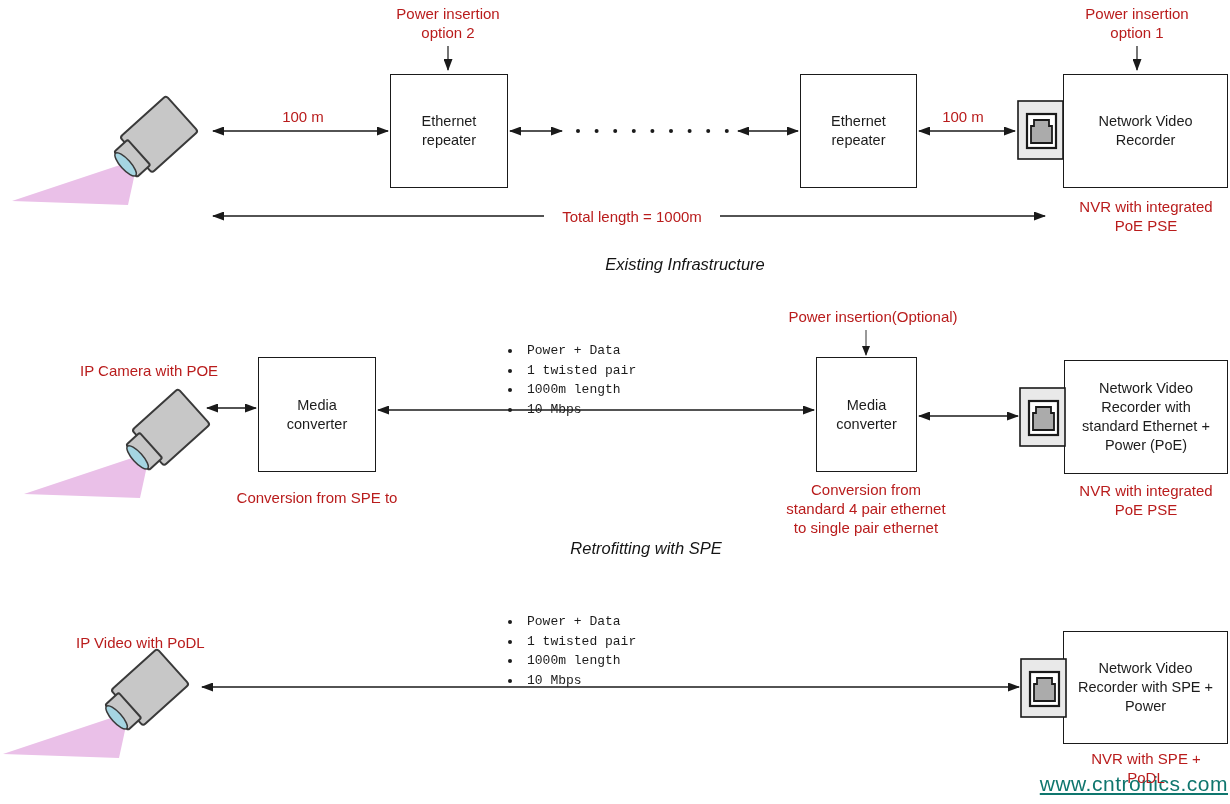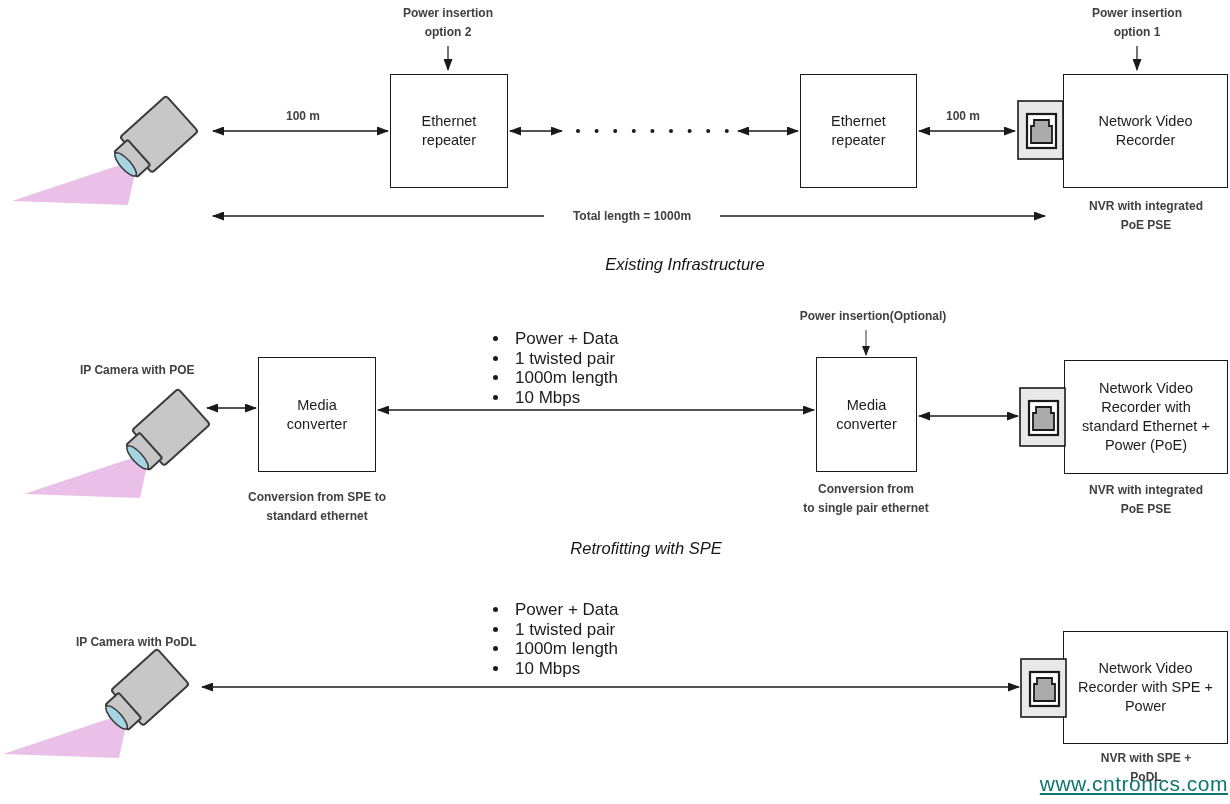--- a/index.html
+++ b/index.html
@@ -2,27 +2,27 @@
 <html><head>
 <meta charset="utf-8">
 <style>
   html,body{margin:0;padding:0;background:#fff;}
   body{font-family:"Liberation Sans", sans-serif; color:#1c1c1c;}
   .canvas{position:relative;width:1230px;height:804px;background:#ffffff;overflow:hidden;}
   .overlay{position:absolute;left:0;top:0;z-index:2;pointer-events:none;}
   .box{position:absolute;box-sizing:border-box;background:#ffffff;border:1.6px solid #1a1a1a;
        display:flex;flex-direction:column;align-items:center;justify-content:center;
        font-size:14.5px;line-height:19px;text-align:right;z-index:1;}
-  .txt{position:absolute;font-size:12px;line-height:19px;color:#404040;z-index:3;font-weight:bold;}
+  .txt{position:absolute;font-size:15px;line-height:19px;color:#b91c1c;z-index:3;}
   .center{transform:translateX(-50%);text-align:center;}
   .nowrap{white-space:nowrap;}
   .ln{display:block;}
   .title{position:absolute;z-index:3;transform:translateX(-50%);font-style:italic;
          font-size:16.5px;white-space:nowrap;color:#141414;}
-  .bullets{position:absolute;z-index:3;margin:0;padding-left:24px;font-size:17px;line-height:19.5px;list-style:disc;}
+  .bullets{position:absolute;z-index:3;margin:12px;padding-left:24px;font-size:13px;line-height:19.5px;list-style:disc;font-family:Liberation Mono, monospace;}
   .bullets li{padding-left:5px;}
   .watermark{position:absolute;z-index:2;font-size:21px;letter-spacing:0.5px;color:#0f766e;white-space:nowrap;text-decoration:underline;}
 </style>
 </head>
 <body>
 
 <div class="canvas">
 
   <svg class="overlay" width="1230" height="804" viewBox="0 0 1230 804">
     <defs>
@@ -117,55 +117,55 @@
   <div class="title" style="left:685px;top:255px">Existing Infrastructure</div>
 
   <div class="txt nowrap" style="left:80px;top:361px">IP Camera with POE</div>
 
   <div class="box" style="left:258px;top:357px;width:118px;height:115px">
     <span class="ln">Media</span>
     <span class="ln">converter</span>
   </div>
   <div class="txt center" style="left:317px;top:488px;width:220px">
     <span class="ln">Conversion from SPE to</span>
-    <span class="ln">standard ethernet</span>
   </div>
 
   <ul class="bullets" style="left:486px;top:329px">
     <li>Power + Data</li>
     <li>1 twisted pair</li>
     <li>1000m length</li>
     <li>10 Mbps</li>
   </ul>
 
   <div class="txt center nowrap" style="left:873px;top:307px">Power insertion(Optional)</div>
 
   <div class="box" style="left:816px;top:357px;width:101px;height:115px">
     <span class="ln">Media</span>
     <span class="ln">converter</span>
   </div>
   <div class="txt center" style="left:866px;top:480px;width:230px">
     <span class="ln">Conversion from</span>
+    <span class="ln">standard 4 pair ethernet</span>
     <span class="ln">to single pair ethernet</span>
   </div>
 
   <div class="box" style="left:1064px;top:360px;width:164px;height:114px">
     <span class="ln">Network Video</span>
     <span class="ln">Recorder with</span>
     <span class="ln">standard Ethernet +</span>
     <span class="ln">Power (PoE)</span>
   </div>
   <div class="txt center" style="left:1146px;top:481px;width:180px">
     <span class="ln">NVR with integrated</span>
     <span class="ln">PoE PSE</span>
   </div>
 
   <div class="title" style="left:646px;top:539px">Retrofitting with SPE</div>
 
-  <div class="txt nowrap" style="left:76px;top:633px">IP Camera with PoDL</div>
+  <div class="txt nowrap" style="left:76px;top:633px">IP Video with PoDL</div>
 
   <ul class="bullets" style="left:486px;top:600px">
     <li>Power + Data</li>
     <li>1 twisted pair</li>
     <li>1000m length</li>
     <li>10 Mbps</li>
   </ul>
 
   <div class="box" style="left:1063px;top:631px;width:165px;height:113px">
     <span class="ln">Network Video</span>

